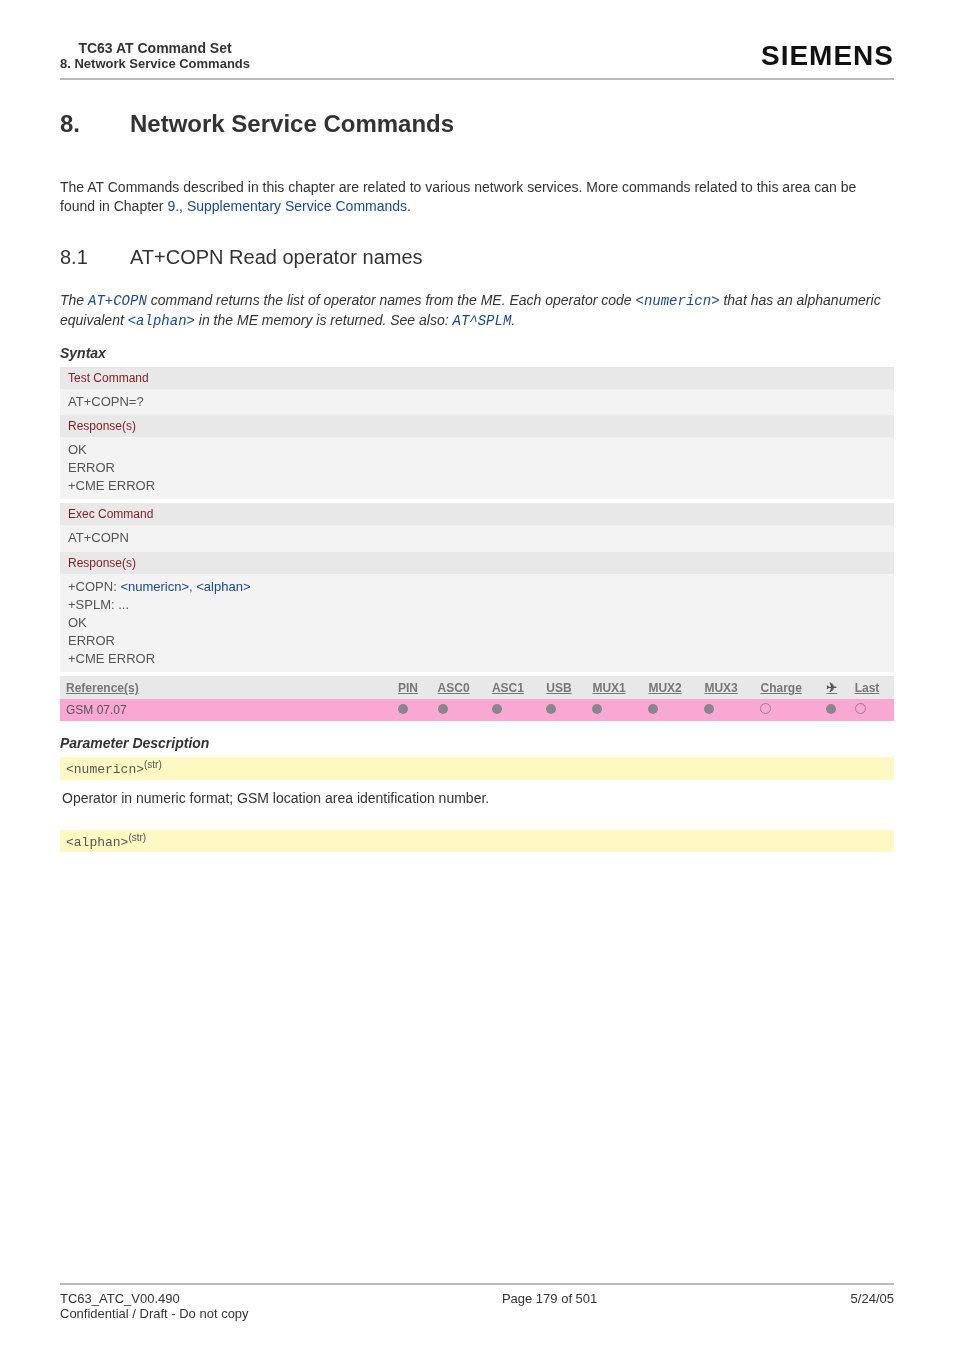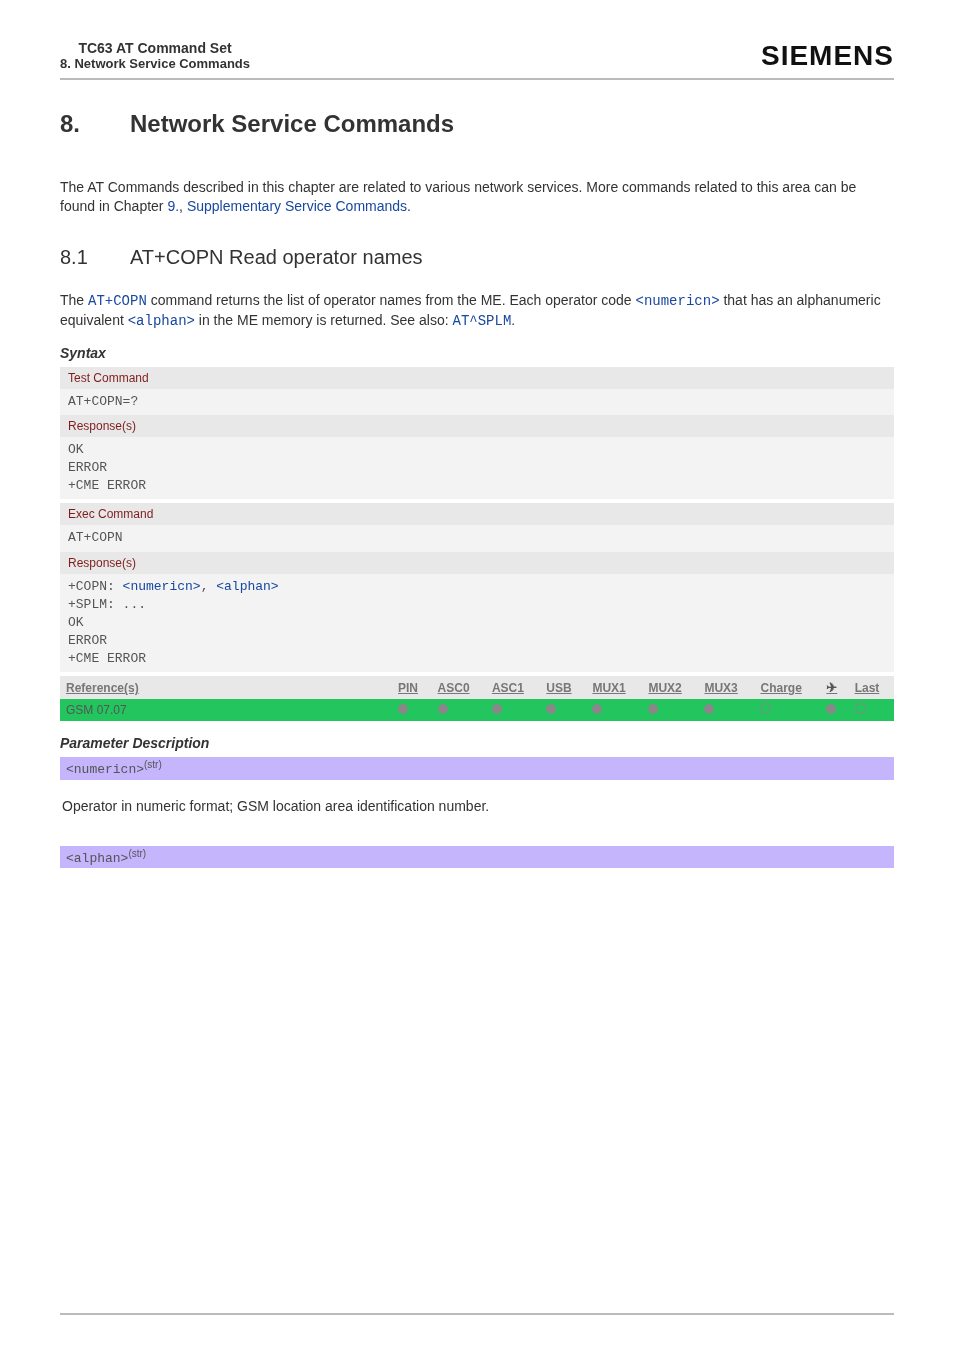--- a/index.html
+++ b/index.html
@@ -68,20 +68,21 @@
     font-weight: normal;
     margin: 28px 0 22px 0;
   }
   h2.section .num {
     display: inline-block;
     width: 70px;
   }
   .para {
     font-size: 14px;
     line-height: 1.35;
+    font-style: italic;
   }
   .mono-inline {
     font-family: "Courier New", monospace;
     color: #1848a0;
   }
   .syntax-label, .param-label {
     font-style: italic;
     font-weight: bold;
     font-size: 14px;
     margin: 14px 0 6px 0;
@@ -96,21 +97,21 @@
     padding: 4px 8px;
     vertical-align: top;
   }
   .row-label {
     background: #e8e8e8;
     color: #7f1d1d;
     font-size: 12px;
   }
   .row-code {
     background: #f3f3f3;
-    font-family: Liberation Mono, monospace;
+    font-family: Liberation Sans, sans-serif;
     color: #555;
     font-size: 13px;
     line-height: 1.4;
   }
   .row-code .p-link {
     color: #1848a0;
   }
   table.ref {
     width: 100%;
     border-collapse: collapse;
@@ -120,21 +121,21 @@
     padding: 4px 6px;
     text-align: left;
   }
   table.ref .ref-head {
     background: #e8e8e8;
     color: #777;
     font-weight: normal;
     text-decoration: underline;
   }
   table.ref .ref-body {
-    background: #22c55e;
+    background: #f9a8d4;
     color: #555;
   }
   table.ref .left {
     text-align: left;
     width: 320px;
   }
   .dot-filled {
     display: inline-block;
     width: 10px;
     height: 10px;
@@ -149,33 +150,33 @@
     border-radius: 50%;
   }
   .plane {
     font-size: 13px;
     color: #555;
   }
   .param-block {
     margin-bottom: 14px;
   }
   .param-name {
-    background: #c4b5fd;
+    background: #fef9c3;
     font-family: "Courier New", monospace;
     font-size: 13px;
     padding: 2px 6px;
     color: #555;
   }
   .param-name sup {
     font-family: Arial, sans-serif;
     font-size: 10px;
   }
   .param-desc {
     font-size: 14px;
-    padding: 18px 2px;
+    padding: 10px 2px;
   }
   .footer {
     position: absolute;
     bottom: 30px;
     left: 60px;
     right: 60px;
   }
   .hr-bot {
     border: none;
     border-top: 2px solid #bbb;
@@ -300,14 +301,22 @@
     <div class="param-name"><span>&lt;numericn&gt;</span><sup>(str)</sup></div>
     <div class="param-desc">Operator in numeric format; GSM location area identification number.</div>
   </div>
 
   <div class="param-block">
     <div class="param-name"><span>&lt;alphan&gt;</span><sup>(str)</sup></div>
   </div>
 
   <div class="footer">
     <hr class="hr-bot">
+    <div class="footer-row">
+      <div>
+        <div>TC63_ATC_V00.490</div>
+        <div>Confidential / Draft - Do not copy</div>
+      </div>
+      <div>Page 179 of 501</div>
+      <div>5/24/05</div>
+    </div>
   </div>
 </div>
 
 </body></html>

